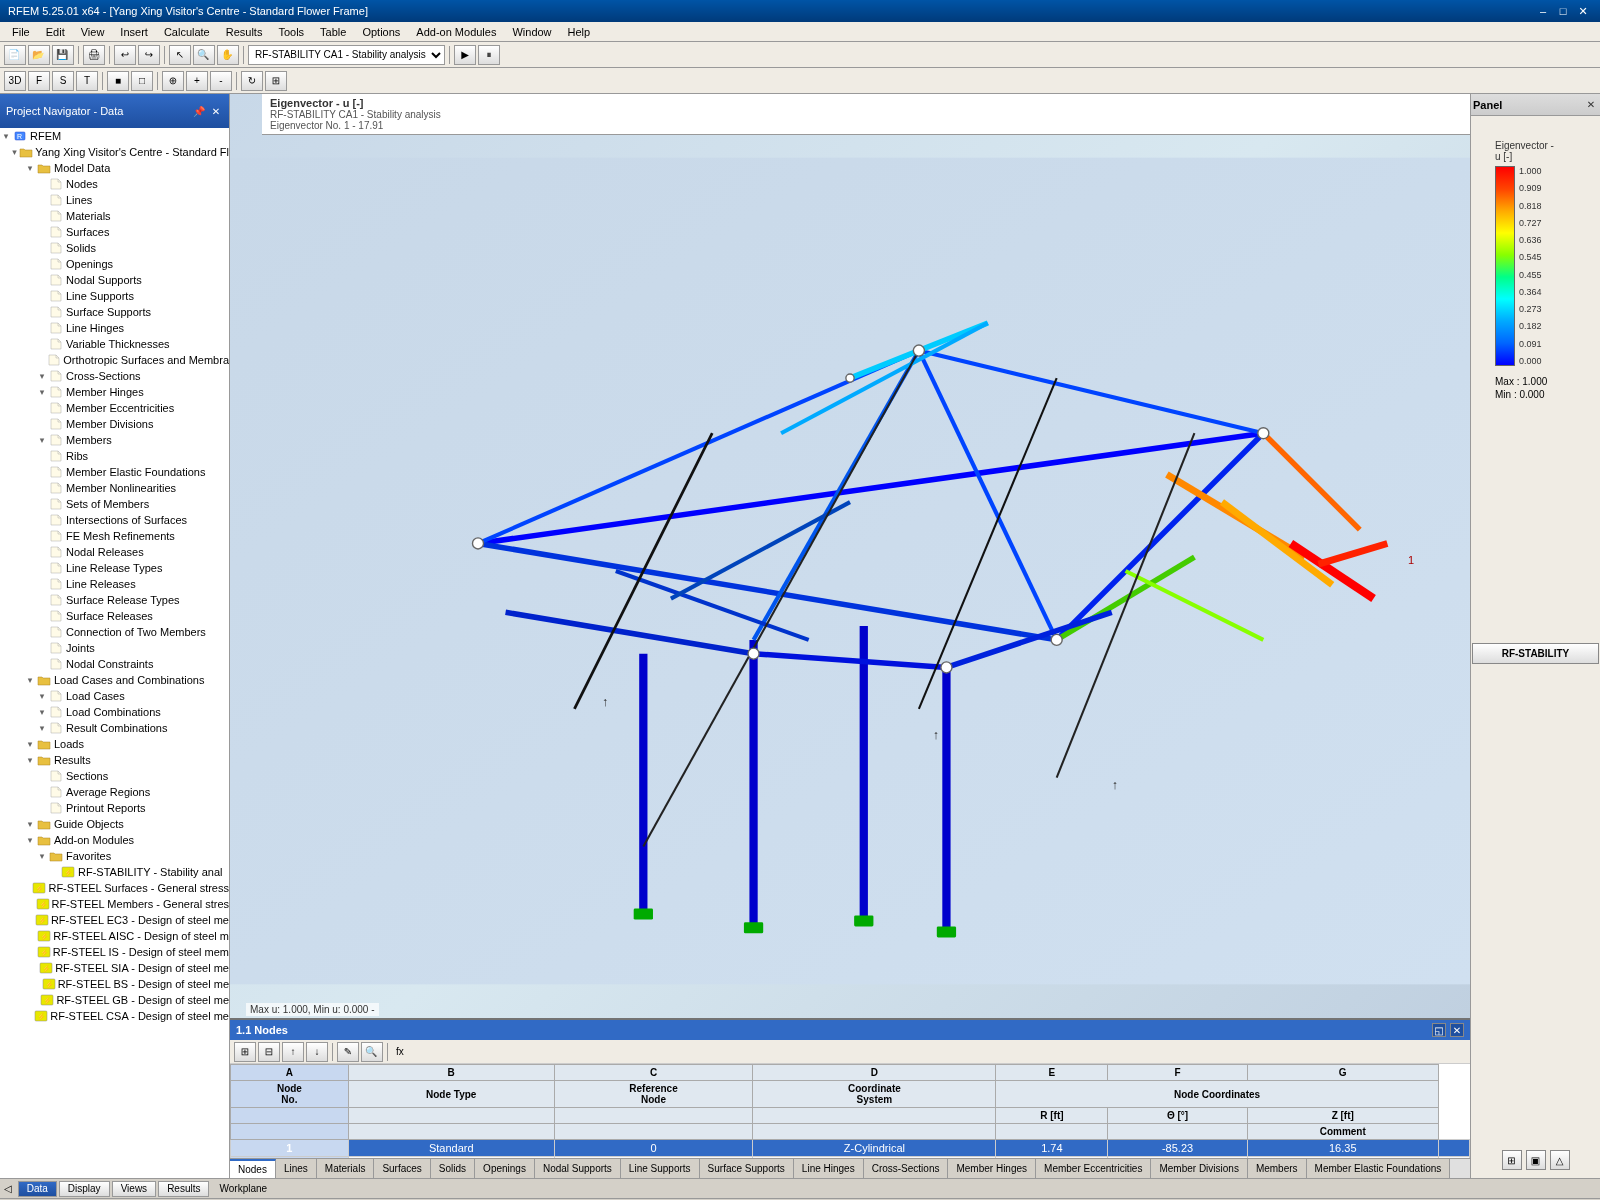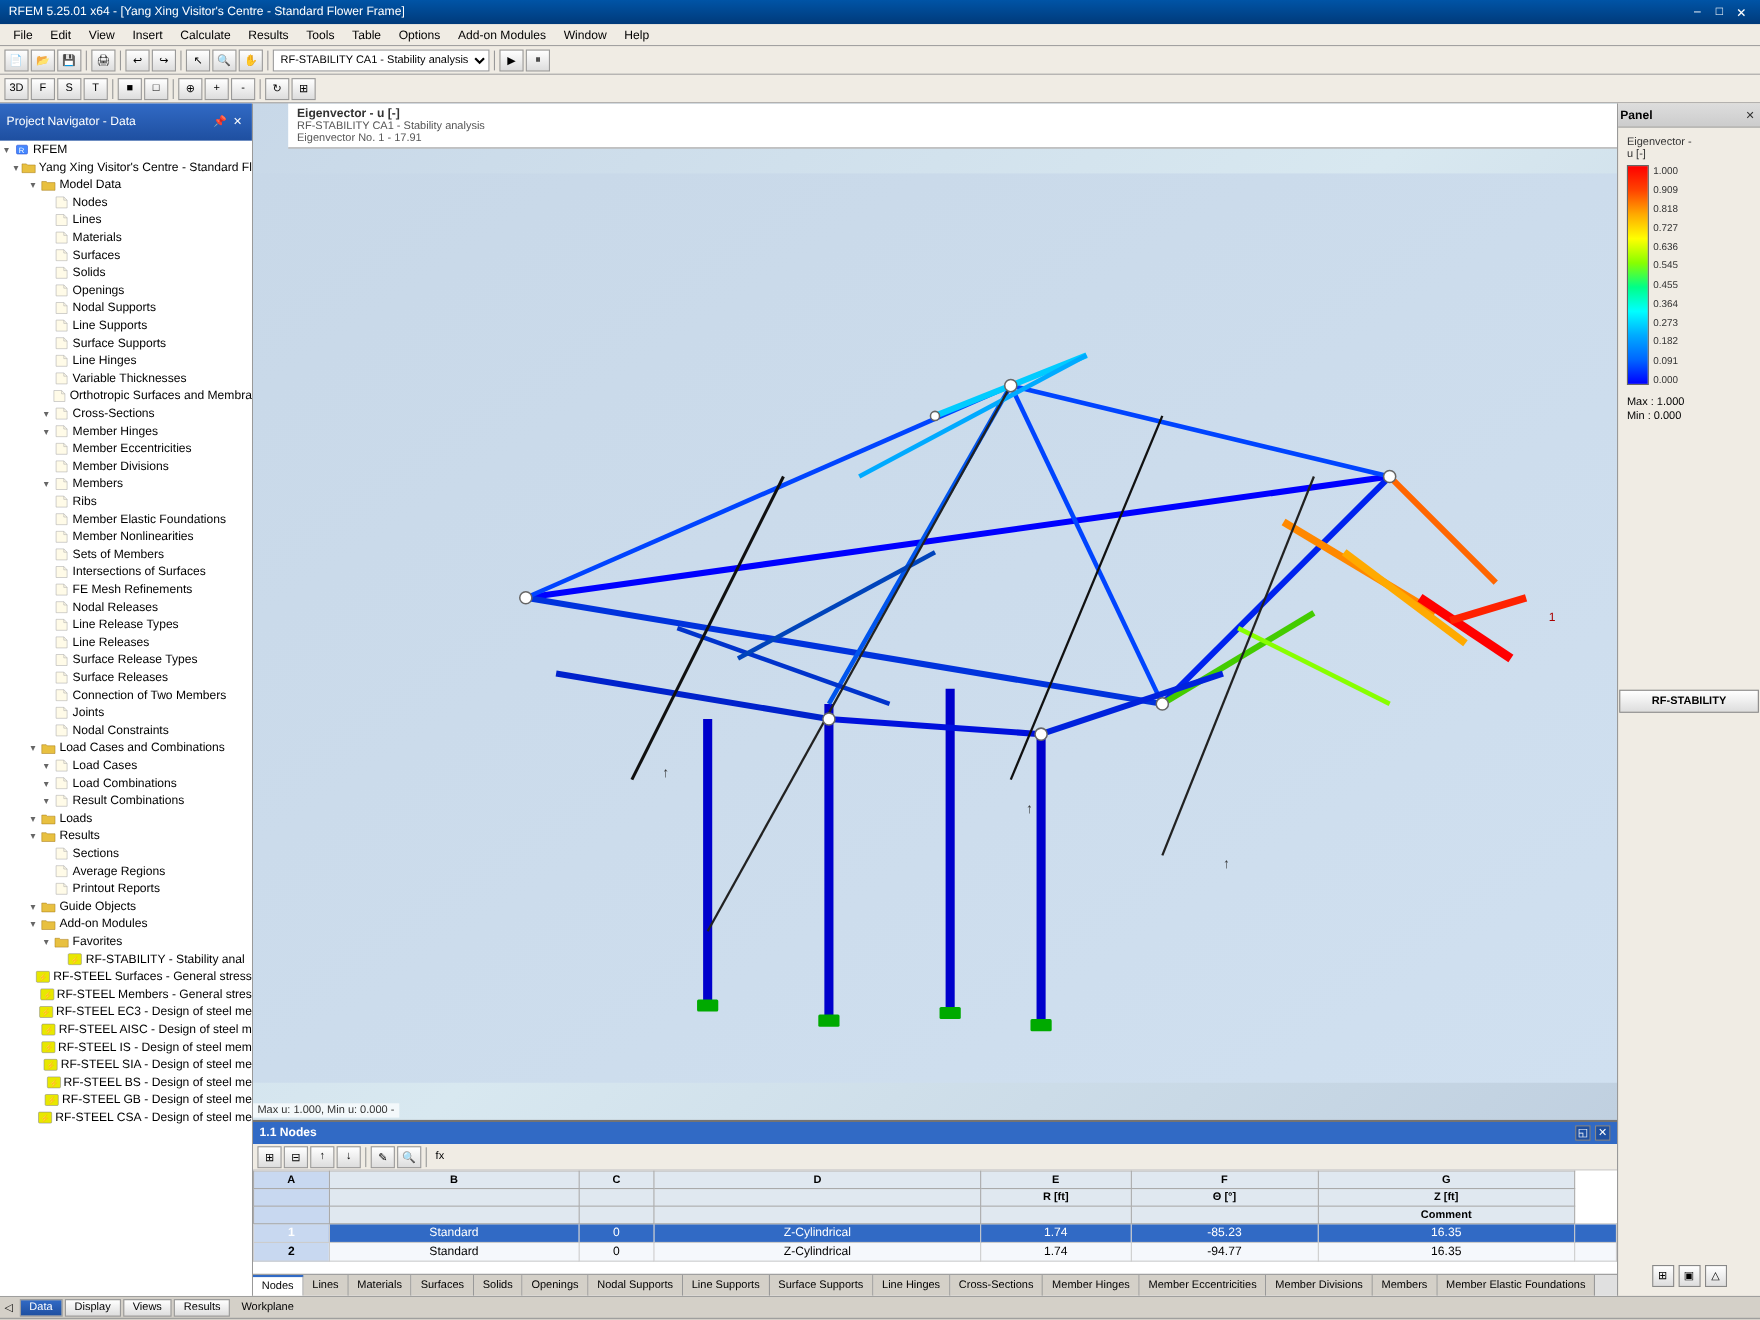--- a/index.html
+++ b/index.html
@@ -43,21 +43,21 @@
     #viewport { flex: 1; background: linear-gradient(135deg, #c8d8e8 0%, #d8e8f0 50%, #c0d0e0 100%); position: relative; overflow: hidden; padding-left: 32px; }
     #viewport-header { background: white; padding: 3px 8px; border-bottom: 1px solid #999; }
     #viewport-title { font-size: 11px; font-weight: bold; color: #333; }
     #viewport-subtitle { font-size: 10px; color: #555; }
     
     #model-canvas { position: absolute; top: 30px; left: 0; right: 0; bottom: 0; }
     
     
     #model-svg { width: 100%; height: 100%; }
     
-    #viewport-footer { position: absolute; bottom: 2px; left: 0; font-size: 10px; color: #333; background: rgba(255,255,255,0.7); padding: 1px 4px; }
+    #viewport-footer { position: absolute; bottom: 2px; left: 16px; font-size: 10px; color: #333; background: rgba(255,255,255,0.7); padding: 1px 4px; }
     
     
     #bottom-panel { height: 160px; background: white; border-top: 2px solid #737373; display: flex; flex-direction: column; }
     #bottom-panel-header { background: #316ac5; color: white; height: 20px; display: flex; align-items: center; padding: 0 6px; font-size: 11px; font-weight: bold; justify-content: space-between; }
     #data-toolbar { background: #f0ece4; height: 24px; display: flex; align-items: center; padding: 0 4px; gap: 2px; border-bottom: 1px solid #ccc; }
     
     
     #data-table-container { flex: 1; overflow: auto; }
     #data-table { border-collapse: collapse; width: 100%; font-size: 11px; }
     #data-table th { background: #e0e8f0; border: 1px solid #aaa; padding: 2px 4px; font-size: 10px; font-weight: bold; text-align: center; white-space: nowrap; }
@@ -69,21 +69,21 @@
     
     #bottom-tabs { display: flex; overflow: hidden; background: #e0e0e0; border-top: 1px solid #999; height: 20px; }
     .bottom-tab { padding: 2px 8px; font-size: 10px; cursor: pointer; border-right: 1px solid #999; white-space: nowrap; display: flex; align-items: center; background: #d4d0c8; }
     .bottom-tab.active { background: white; border-top: 2px solid #316ac5; }
     
     
     #right-panel { width: 130px; background: #f0ece4; border-left: 1px solid #999; display: flex; flex-direction: column; }
     #right-panel-header { background: linear-gradient(to bottom, #ddd, #ccc); border-bottom: 1px solid #999; padding: 3px 2px; font-size: 11px; font-weight: bold; display: flex; align-items: center; justify-content: space-between; height: 22px; }
     
     
-    #color-scale { flex: 1; padding: 8px; display: flex; flex-direction: column; }
+    #color-scale { flex: 1; padding: 24px; display: flex; flex-direction: column; }
     #scale-title { font-size: 10px; color: #333; margin-bottom: 4px; }
     #scale-bar-container { display: flex; flex-direction: row; gap: 4px; align-items: stretch; height: 200px; }
     #scale-gradient { width: 20px; background: linear-gradient(to top, #0000ff, #0066ff, #00aaff, #00ffff, #00ff88, #88ff00, #ffff00, #ffaa00, #ff4400, #ff0000); border: 1px solid #666; }
     #scale-labels { display: flex; flex-direction: column; justify-content: space-between; font-size: 9px; color: #333; }
     #scale-minmax { margin-top: 8px; font-size: 10px; }
     #scale-minmax div { margin: 2px 0; }
     
     #rf-stability-btn { margin: 1px; background: linear-gradient(to bottom, #fff, #ddd); border: 1px solid #888; padding: 4px 8px; font-size: 10px; cursor: pointer; text-align: center; font-weight: bold; }
     
     #panel-icons { display: flex; gap: 4px; padding: 8px; justify-content: center; margin-top: auto; }
@@ -950,20 +950,27 @@
         <table id="data-table">
           <thead>
             <tr>
               <th style="background:#c8d8f0;">A</th>
               <th>B</th>
               <th>C</th>
               <th>D</th>
               <th>E</th>
               <th>F</th>
               <th>G</th>
+            </tr>
+            <tr>
+              <th style="background:#c8d8f0;">Node<br>No.</th>
+              <th>Node Type</th>
+              <th>Reference<br>Node</th>
+              <th>Coordinate<br>System</th>
+              <th colspan="3">Node Coordinates</th>
             </tr>
             <tr>
               <th style="background:#c8d8f0;"></th>
               <th></th>
               <th></th>
               <th></th>
               <th>R [ft]</th>
               <th>Θ [°]</th>
               <th>Z [ft]</th>
             </tr>

